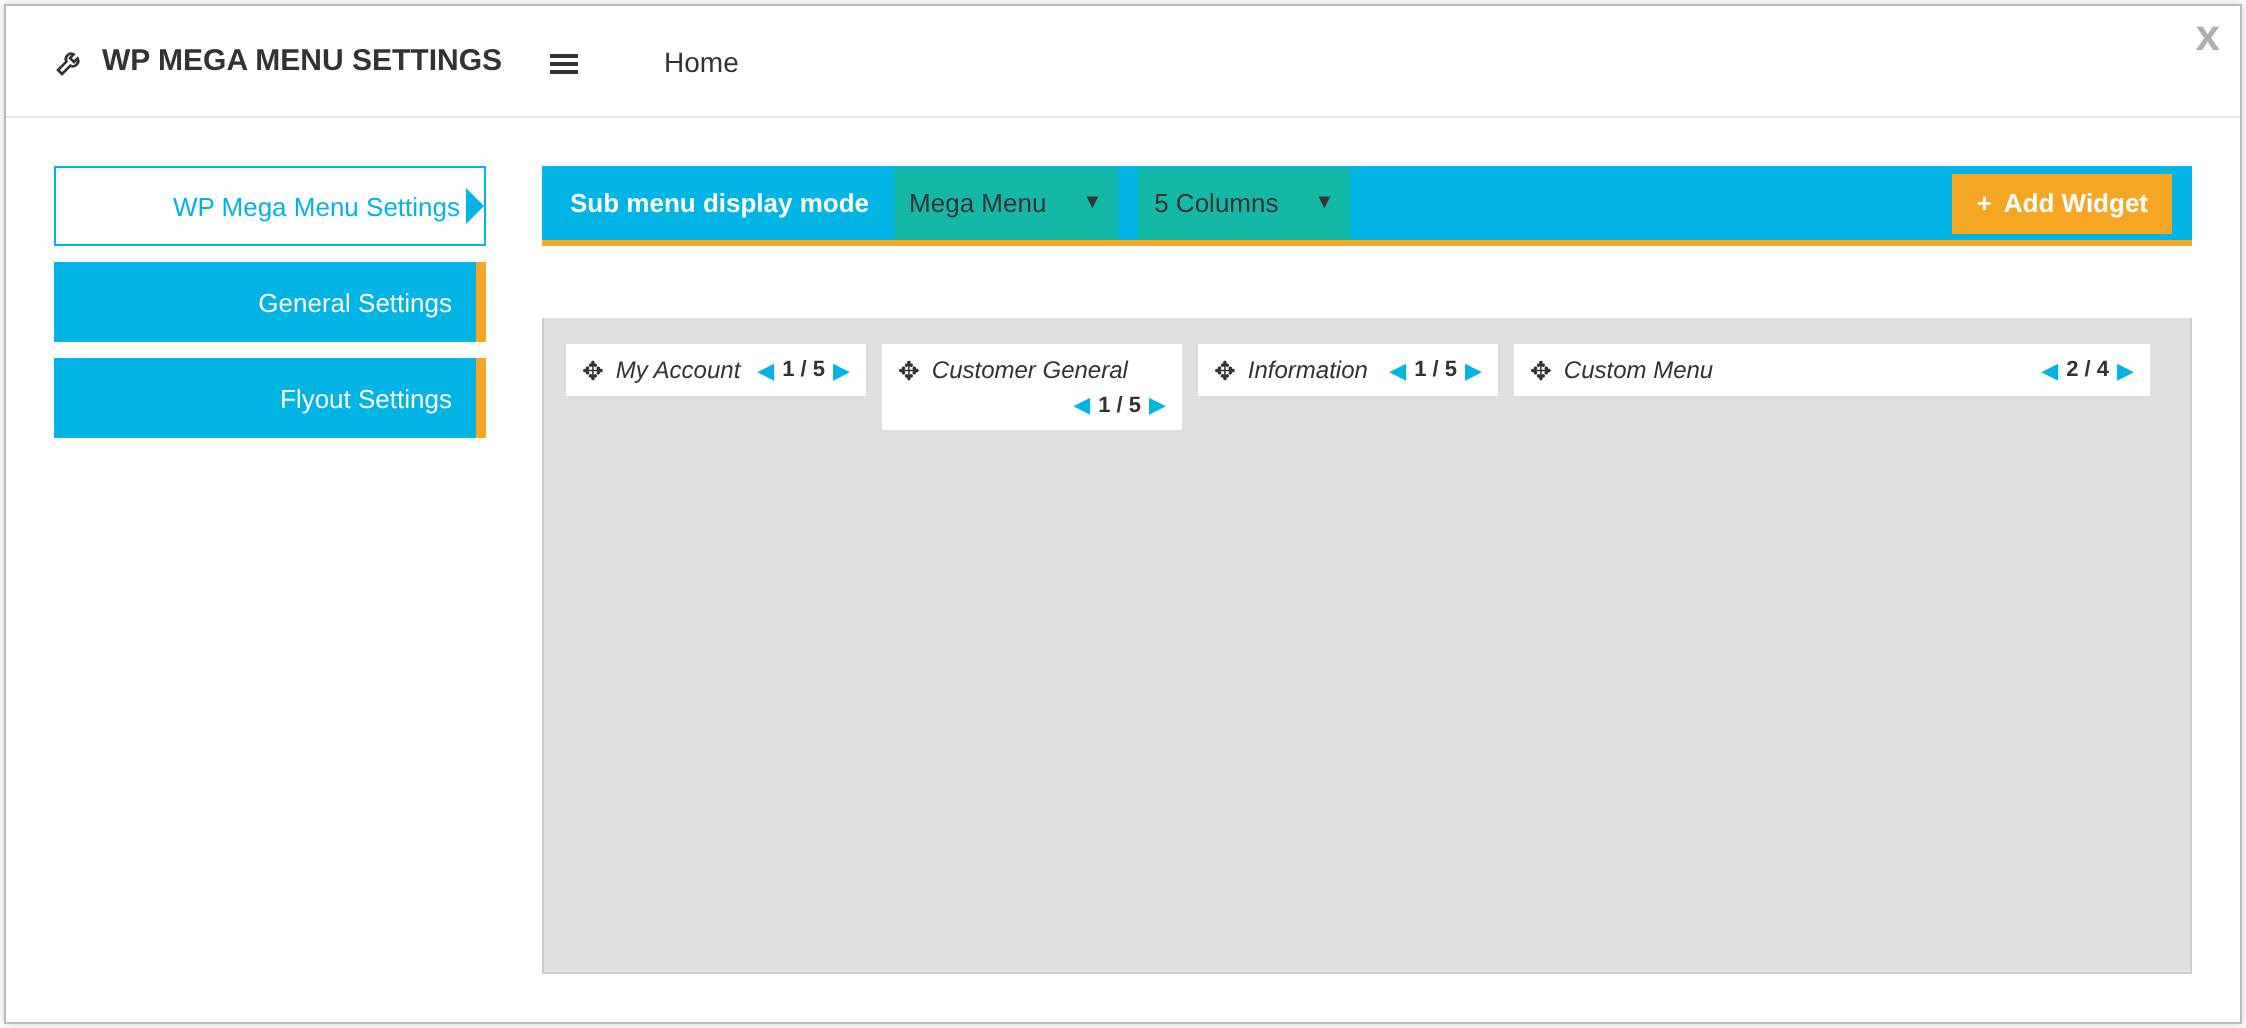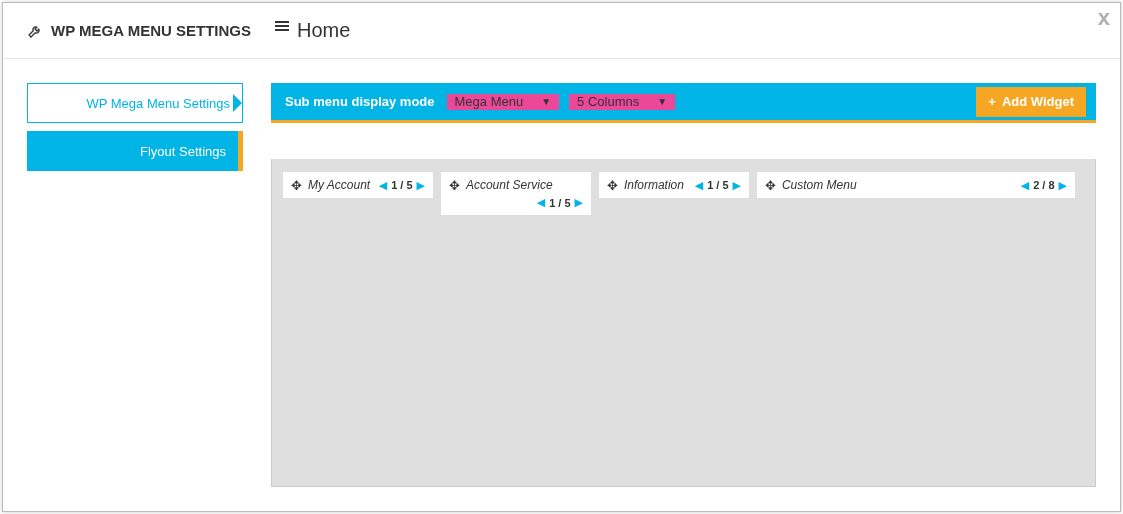--- a/index.html
+++ b/index.html
@@ -39,25 +39,26 @@
   .header .wrench {
     width: 16px; height: 16px; margin-right: 8px;
   }
   .header-title {
     font-size: 15px;
     font-weight: 600;
     color: #333;
   }
   .home-link {
     display: flex;
-    align-items: flex-start;
+    align-items: center;
     margin-left: 24px;
-    font-size: 20px;
-    color: #333;
-    cursor: pointer;
+    font-size: 14px;
+    color: #333;
+    cursor: pointer;
+    gap: 35px;
   }
   .hamburger {
     width: 14px; height: 12px;
     display: inline-block;
     margin-right: 8px;
   }
   .hamburger span { display: block; height: 2px; background: #333; margin: 2px 0; }
   .body {
     display: flex;
     padding: 24px 24px 24px 24px;
@@ -111,24 +112,24 @@
     border-bottom: 3px solid #f5a623;
     display: flex;
     align-items: center;
     padding: 0 10px;
     color: #fff;
     font-size: 13px;
     font-weight: 600;
   }
   .topbar .label { margin-right: 12px; padding-left: 4px; }
   .select {
-    background: #ec4899;
+    background: #14b8a6;
     color: #333;
     font-weight: 400;
-    height: 16px;
+    height: 36px;
     display: flex;
     align-items: center;
     padding: 0 8px;
     margin-right: 10px;
     font-size: 13px;
     cursor: pointer;
     border: none;
     position: relative;
   }
   .select .caret {
@@ -218,20 +219,23 @@
       <span>Home</span>
     </div>
   </div>
 
   <div class="body">
     <div class="sidebar">
       <div class="tab active">
         <span>WP Mega Menu Settings</span>
       </div>
       <div class="tab inactive">
+        <span>General Settings</span>
+      </div>
+      <div class="tab inactive">
         <span>Flyout Settings</span>
       </div>
     </div>
 
     <div class="main">
       <div class="topbar">
         <span class="label">Sub menu display mode</span>
         <div class="select">
           <span>Mega Menu</span>
           <span class="caret">▼</span>
@@ -256,21 +260,21 @@
               <span class="tri">◀</span>
               <span class="num">1 / 5</span>
               <span class="tri">▶</span>
             </span>
           </div>
         </div>
 
         <div class="widget w2">
           <div class="widget-row">
             <span class="move">✥</span>
-            <span class="wlabel">Account Service</span>
+            <span class="wlabel">Customer General</span>
           </div>
           <div class="widget-row row2">
             <span class="pager">
               <span class="tri">◀</span>
               <span class="num">1 / 5</span>
               <span class="tri">▶</span>
             </span>
           </div>
         </div>
 
@@ -285,21 +289,21 @@
             </span>
           </div>
         </div>
 
         <div class="widget w4">
           <div class="widget-row">
             <span class="move">✥</span>
             <span class="wlabel">Custom Menu</span>
             <span class="pager">
               <span class="tri">◀</span>
-              <span class="num">2 / 8</span>
+              <span class="num">2 / 4</span>
               <span class="tri">▶</span>
             </span>
           </div>
         </div>
 
       </div>
     </div>
   </div>
 </div>
 

